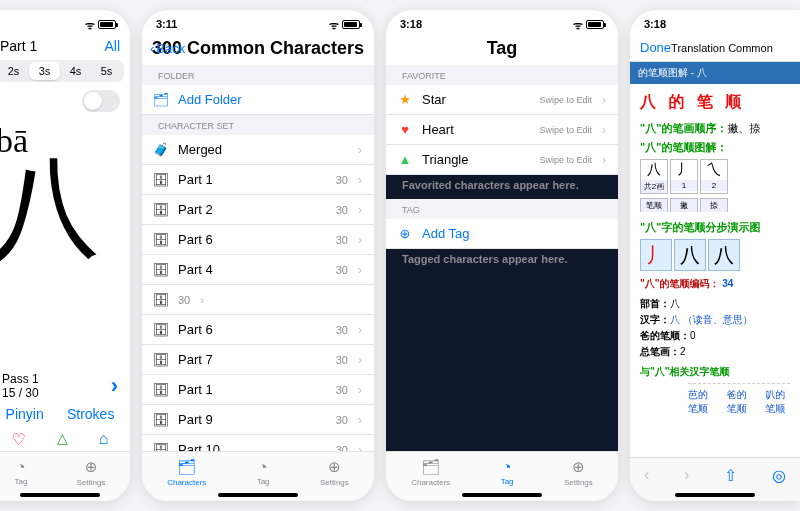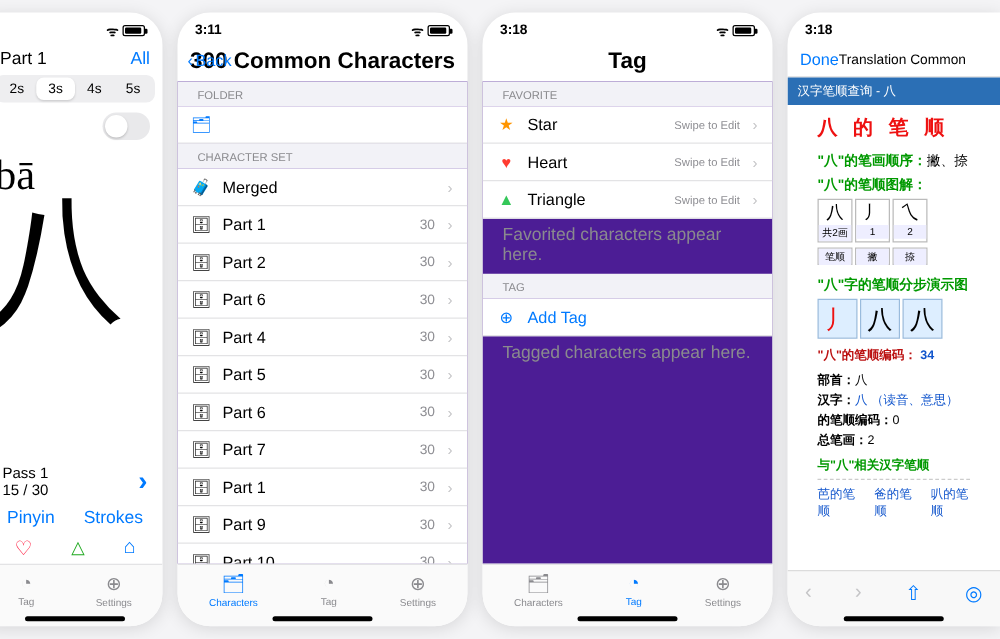--- a/index.html
+++ b/index.html
@@ -44,47 +44,47 @@
   .nav2 .title { font-size:18px; font-weight:600;}
   .sect-h { font-size:9px; color:#8a8a8e; text-transform:uppercase; padding:6px 16px 4px; background:#f2f2f7;}
   .list { background:#fff;}
   .row { display:flex; align-items:center; padding:7px 12px; border-bottom:0.5px solid #e3e3e5; font-size:13px; gap:10px;}
   .row .ic { width:14px; display:flex; justify-content:center; font-size:13px;}
   .row .lab { flex:1;}
   .row .num { color:#8e8e93; font-size:11px;}
   .row .chev { color:#c5c5c7; font-size:12px;}
   .row.blue { color:#007aff;}
   .row.orange .ic { color:#ff9500;}
-  .content-bg { background:#4c1d95; flex:1; overflow:hidden;}
-  .hint { font-size:14px; color:#8a8a8e; padding:4px 16px 8px;}
+  .content-bg { background:#0f172a; flex:1; overflow:hidden;}
+  .hint { font-size:11px; color:#8a8a8e; padding:4px 16px 8px;font-weight:bold;}
   
   .star { color:#ff9500;}
   .heart2 { color:#ff3b30;}
   .tri2 { color:#34c759;}
   .swipe { color:#8e8e93; font-size:9px;}
   
   .nav4 { display:flex; align-items:center; padding:6px 10px; border-bottom:0.5px solid #dcdcdc;}
   .nav4 .done { color:#007aff; font-size:13px; font-weight:500;}
   .nav4 .tt { font-size:11px; color:#000;}
   .bluebar { background:#2b6fb5; color:#fff; font-size:10px; padding:4px 8px;}
-  .doc { padding:8px 24px; font-size:10px; overflow:hidden;}
+  .doc { padding:8px 10px; font-size:10px; overflow:hidden;}
   .doc h1 { color:#e11; font-size:16px; font-weight:700; margin-bottom:8px; letter-spacing:4px;}
   .doc .g1 { color:#090; font-weight:700; font-size:11px; margin:4px 0;}
   .doc .tbls { display:flex; gap:2px; margin:4px 0;}
   .doc .cell { border:1px solid #bbb; width:28px; display:flex; flex-direction:column; align-items:center; font-size:9px;}
   .doc .cell .top { font-size:14px; padding:1px 0; font-family:"SimSun",serif;}
   .doc .cell .bot { background:#eef; width:100%; text-align:center; font-size:8px; padding:1px 0;}
   .doc .strokerow { display:flex; gap:2px; margin:4px 0;}
   .doc .strokerow .sc { border:1px solid #9bd; width:32px; height:32px; display:flex; align-items:center; justify-content:center; font-size:20px; font-family:"SimSun",serif; background:linear-gradient(#def 0,#def 100%); position:relative;}
   .doc .strokerow .sc.red { color:#e11;}
   .doc .line { margin:2px 0; font-size:10px;}
   .doc .linkblue { color:#15c;}
   .doc .green { color:#090; font-weight:700;}
   .doc .encode { color:#b11; font-weight:700;}
-  .botlinks { display:flex; gap:14px; font-size:10px; color:#15c; padding:4px 0; border-top:1px dashed #ccc; margin-top:4px;}
+  .botlinks { display:flex; gap:14px; font-size:10px; color:#15c; padding:4px 0; border-top:1px dashed #ccc; margin-top:4px;margin-left:48px;}
   .webtab { margin-top:auto; display:flex; border-top:1px solid #dcdcdc; background:#f8f8f8; padding:8px 14px 16px; justify-content:space-between; color:#007aff; font-size:16px;}
   .webtab .dis { color:#c5c5c7;}
 </style>
 </head>
 <body>
 
 <div class="phone p1">
   <div class="status">
     <span></span>
     <span class="right">
@@ -147,20 +147,21 @@
   </div>
   <div class="nav2">
     <span class="back">‹ <span>Back</span></span>
     <span class="title">300 Common Characters</span>
   </div>
   <div class="content-bg">
     <div class="sect-h">FOLDER</div>
     <div class="list">
       <div class="row blue">
         <span class="ic">🗂︎</span>
+        <span class="lab">Add Folder</span>
       </div>
     </div>
     <div class="sect-h">CHARACTER SET</div>
     <div class="list">
       <div class="row orange">
         <span class="ic">🧳</span>
         <span class="lab">Merged</span>
         <span class="chev">›</span>
       </div>
       <div class="row">
@@ -182,21 +183,20 @@
           <span class="chev">›</span>
         </div>
       <div class="row">
           <span class="ic">🗄︎</span>
           <span class="lab">Part 4</span>
           <span class="num">30</span>
           <span class="chev">›</span>
         </div>
       <div class="row">
           <span class="ic">🗄︎</span>
-          <span class="lab">Part 5</span>
           <span class="num">30</span>
           <span class="chev">›</span>
         </div>
       <div class="row">
           <span class="ic">🗄︎</span>
           <span class="lab">Part 6</span>
           <span class="num">30</span>
           <span class="chev">›</span>
         </div>
       <div class="row">
@@ -305,21 +305,21 @@
 
 <div class="phone p4">
   <div class="status">
     <span>3:18</span>
     <span></span>
   </div>
   <div class="nav4">
     <span class="done">Done</span>
     <span class="tt">Translation Common</span>
   </div>
-  <div class="bluebar">汉字笔顺查询 - 八</div>
+  <div class="bluebar">的笔顺图解 - 八</div>
   <div class="doc">
     <h1>八 的 笔 顺</h1>
     <div class="g1"><span>"八"的笔画顺序：</span><span style="color:#000;font-weight:400">撇、捺</span></div>
     <div class="g1">"八"的笔顺图解：</div>
     <div class="tbls">
       <div class="cell">
           <span class="top">八</span>
           <span class="bot">共2画</span>
         </div>
       <div class="cell">
@@ -345,21 +345,21 @@
     <div class="g1" style="margin-top:8px">"八"字的笔顺分步演示图</div>
     <div class="strokerow">
       <div class="sc red">丿</div>
       <div class="sc">八</div>
       <div class="sc">八</div>
     </div>
     <div class="encode" style="margin-top:6px"><span>"八"的笔顺编码：</span> <span style="color:#15c">34</span></div>
     <div style="margin-top:6px">
       <div class="line"><b>部首：</b><span>八</span></div>
       <div class="line"><b>汉字：</b><span class="linkblue">八</span> <span class="linkblue">（读音、意思）</span></div>
-      <div class="line"><b>的笔顺编码：</b><span>0</span></div>
+      <div class="line"><b>爸的笔顺：</b><span>0</span></div>
       <div class="line"><b>总笔画：</b><span>2</span></div>
     </div>
     <div class="green" style="margin-top:6px">与"八"相关汉字笔顺</div>
     <div class="botlinks">
       <span>芭的笔顺</span>
       <span>爸的笔顺</span>
       <span>叭的笔顺</span>
     </div>
   </div>
   <div class="webtab">

